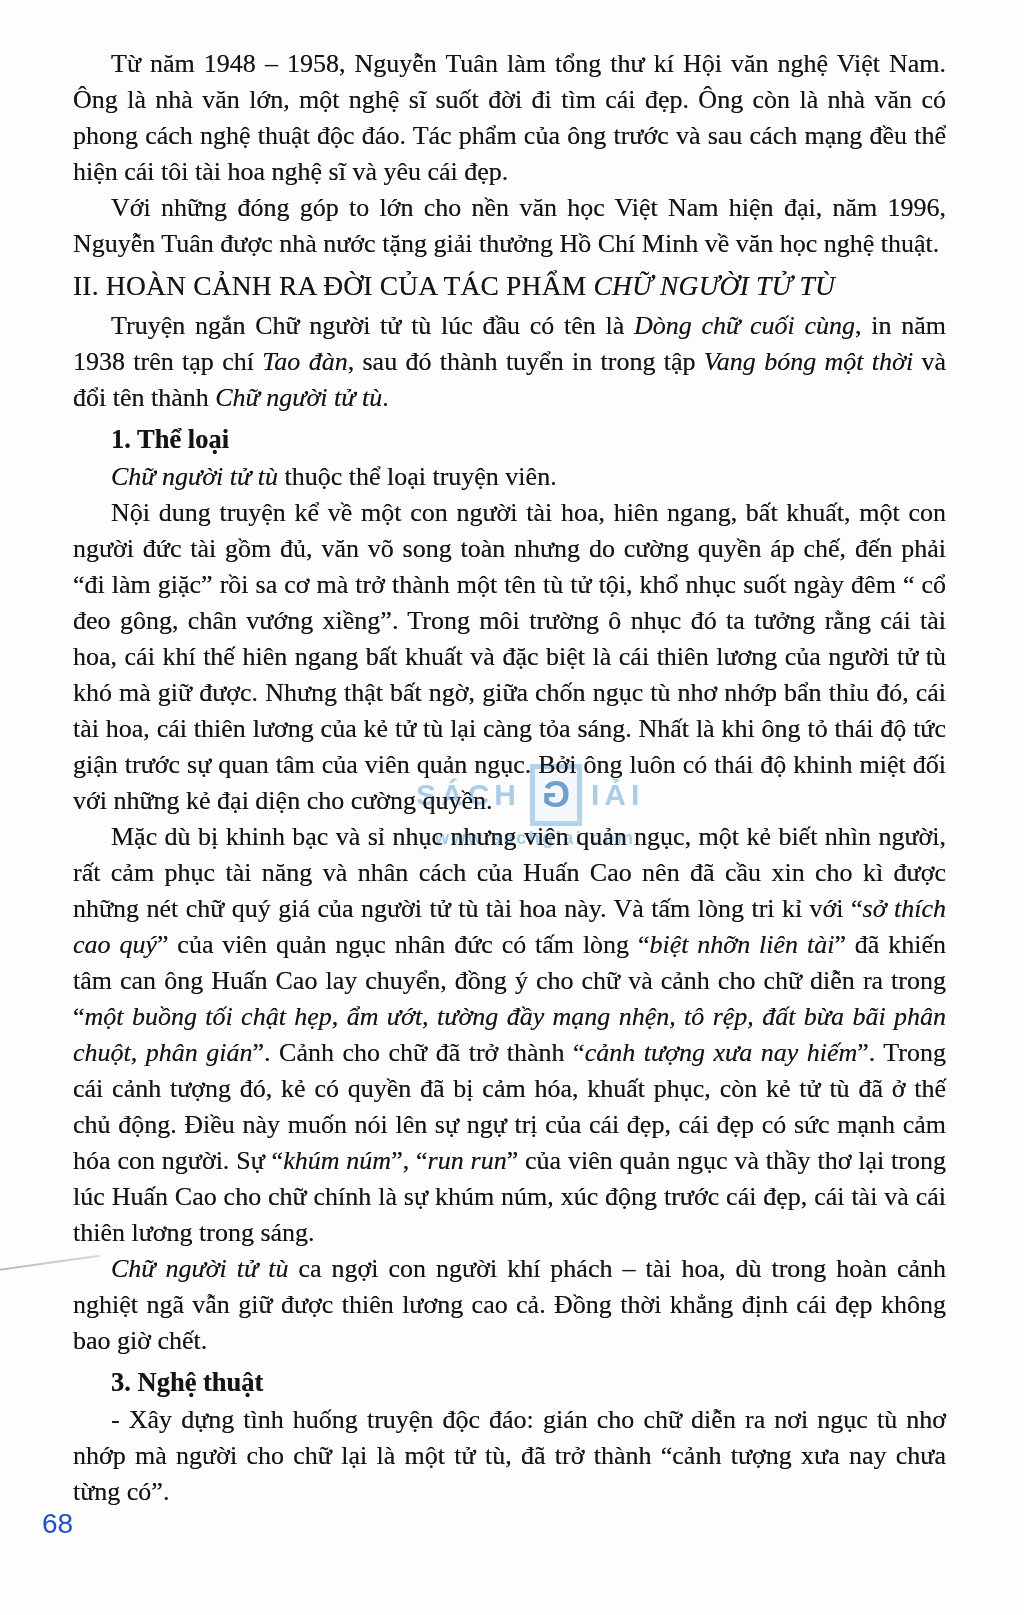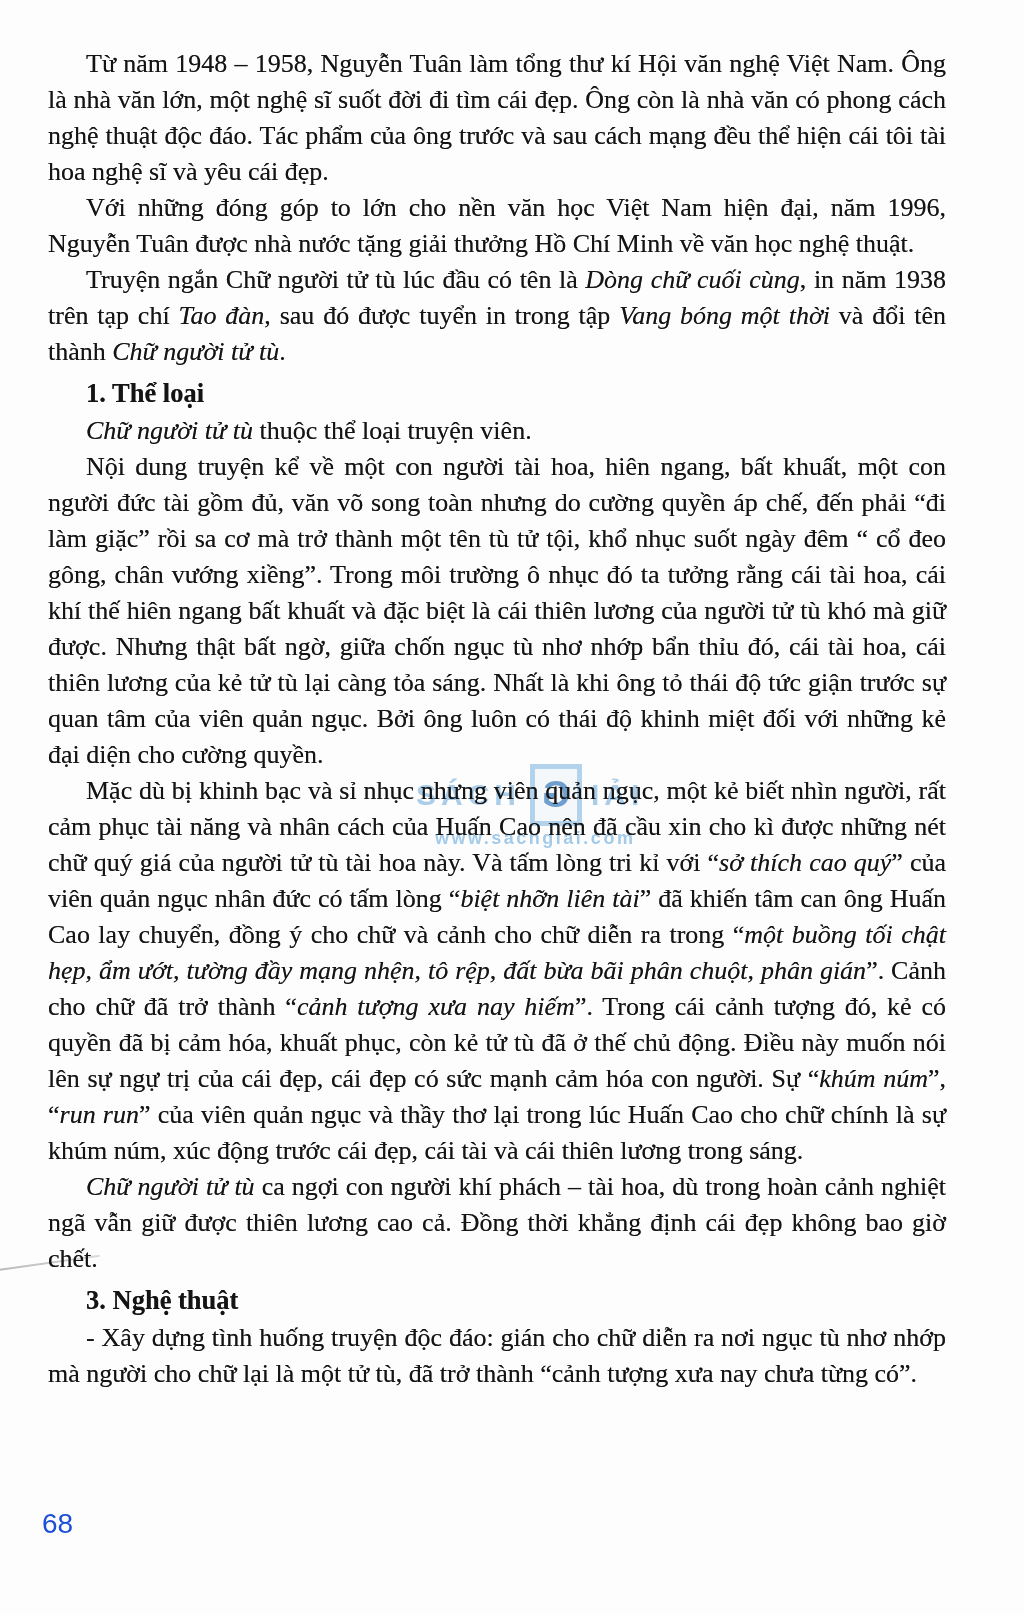--- a/index.html
+++ b/index.html
@@ -15,20 +15,21 @@
     position:relative;
     width:1024px;height:1615px;
   }
   .content{
     position:relative;
     z-index:2;
     padding:46px 78px 0 48px;
     font-size:26px;
     line-height:36px;
     text-shadow:0 0 0.5px rgba(20,20,20,.6);
+    margin-left:25px;
   }
   .block{margin:0;}
   .paragraph{
     text-align:justify;
     text-indent:38px;
   }
   .h-roman{
     font-size:27.5px;
     margin:6px 0 4px 0;
     letter-spacing:.2px;
@@ -116,21 +117,22 @@
     </span>
     <span class="wm-txt">IẢI</span>
   </div>
   <div class="wm-url">www.sachgiai.com</div>
 
   <div class="crease"></div>
 
   <div class="content">
       <div class="block paragraph"><span>Từ năm 1948 – 1958, Nguyễn Tuân làm tổng thư kí Hội văn nghệ Việt Nam. Ông là nhà văn lớn, một nghệ sĩ suốt đời đi tìm cái đẹp. Ông còn là nhà văn có phong cách nghệ thuật độc đáo. Tác phẩm của ông trước và sau cách mạng đều thể hiện cái tôi tài hoa nghệ sĩ và yêu cái đẹp.</span></div>
       <div class="block paragraph"><span>Với những đóng góp to lớn cho nền văn học Việt Nam hiện đại, năm 1996, Nguyễn Tuân được nhà nước tặng giải thưởng Hồ Chí Minh về văn học nghệ thuật.</span></div>
-      <div class="block paragraph"><span>Truyện ngắn Chữ người tử tù lúc đầu có tên là </span><span class="it">Dòng chữ cuối cùng</span><span>, in năm 1938 trên tạp chí </span><span class="it">Tao đàn</span><span>, sau đó được tuyển in trong tập </span><span class="it">Vang bóng một thời</span><span> và đổi tên thành </span><span class="it">Chữ người tử tù</span><span>.</span></div>
+      <div class="block h-roman"><span>II. HOÀN CẢNH RA ĐỜI CỦA TÁC PHẨM </span><span class="it">CHỮ NGƯỜI TỬ TÙ</span></div>
+      <div class="block paragraph"><span>Truyện ngắn Chữ người tử tù lúc đầu có tên là </span><span class="it">Dòng chữ cuối cùng</span><span>, in năm 1938 trên tạp chí </span><span class="it">Tao đàn</span><span>, sau đó thành tuyển in trong tập </span><span class="it">Vang bóng một thời</span><span> và đổi tên thành </span><span class="it">Chữ người tử tù</span><span>.</span></div>
       <div class="block h-num"><span class="bd">1. Thể loại</span></div>
       <div class="block paragraph"><span class="it">Chữ người tử tù</span><span> thuộc thể loại truyện viên.</span></div>
       <div class="block paragraph"><span>Nội dung truyện kể về một con người tài hoa, hiên ngang, bất khuất, một con người đức tài gồm đủ, văn võ song toàn nhưng do cường quyền áp chế, đến phải “đi làm giặc” rồi sa cơ mà trở thành một tên tù tử tội, khổ nhục suốt ngày đêm “ cổ đeo gông, chân vướng xiềng”. Trong môi trường ô nhục đó ta tưởng rằng cái tài hoa, cái khí thế hiên ngang bất khuất và đặc biệt là cái thiên lương của người tử tù khó mà giữ được. Nhưng thật bất ngờ, giữa chốn ngục tù nhơ nhớp bẩn thỉu đó, cái tài hoa, cái thiên lương của kẻ tử tù lại càng tỏa sáng. Nhất là khi ông tỏ thái độ tức giận trước sự quan tâm của viên quản ngục. Bởi ông luôn có thái độ khinh miệt đối với những kẻ đại diện cho cường quyền.</span></div>
       <div class="block paragraph"><span>Mặc dù bị khinh bạc và sỉ nhục nhưng viên quản ngục, một kẻ biết nhìn người, rất cảm phục tài năng và nhân cách của Huấn Cao nên đã cầu xin cho kì được những nét chữ quý giá của người tử tù tài hoa này. Và tấm lòng tri kỉ với “</span><span class="it">sở thích cao quý</span><span>” của viên quản ngục nhân đức có tấm lòng “</span><span class="it">biệt nhỡn liên tài</span><span>” đã khiến tâm can ông Huấn Cao lay chuyển, đồng ý cho chữ và cảnh cho chữ diễn ra trong “</span><span class="it">một buồng tối chật hẹp, ẩm ướt, tường đầy mạng nhện, tô rệp, đất bừa bãi phân chuột, phân gián</span><span>”. Cảnh cho chữ đã trở thành “</span><span class="it">cảnh tượng xưa nay hiếm</span><span>”. Trong cái cảnh tượng đó, kẻ có quyền đã bị cảm hóa, khuất phục, còn kẻ tử tù đã ở thế chủ động. Điều này muốn nói lên sự ngự trị của cái đẹp, cái đẹp có sức mạnh cảm hóa con người. Sự “</span><span class="it">khúm núm</span><span>”, “</span><span class="it">run run</span><span>” của viên quản ngục và thầy thơ lại trong lúc Huấn Cao cho chữ chính là sự khúm núm, xúc động trước cái đẹp, cái tài và cái thiên lương trong sáng.</span></div>
       <div class="block paragraph"><span class="it">Chữ người tử tù</span><span> ca ngợi con người khí phách – tài hoa, dù trong hoàn cảnh nghiệt ngã vẫn giữ được thiên lương cao cả. Đồng thời khẳng định cái đẹp không bao giờ chết.</span></div>
       <div class="block h-num"><span class="bd">3. Nghệ thuật</span></div>
       <div class="block paragraph"><span>- Xây dựng tình huống truyện độc đáo: gián cho chữ diễn ra nơi ngục tù nhơ nhớp mà người cho chữ lại là một tử tù, đã trở thành “cảnh tượng xưa nay chưa từng có”.</span></div>
     </div>
 
   <div class="page-number">68</div>

